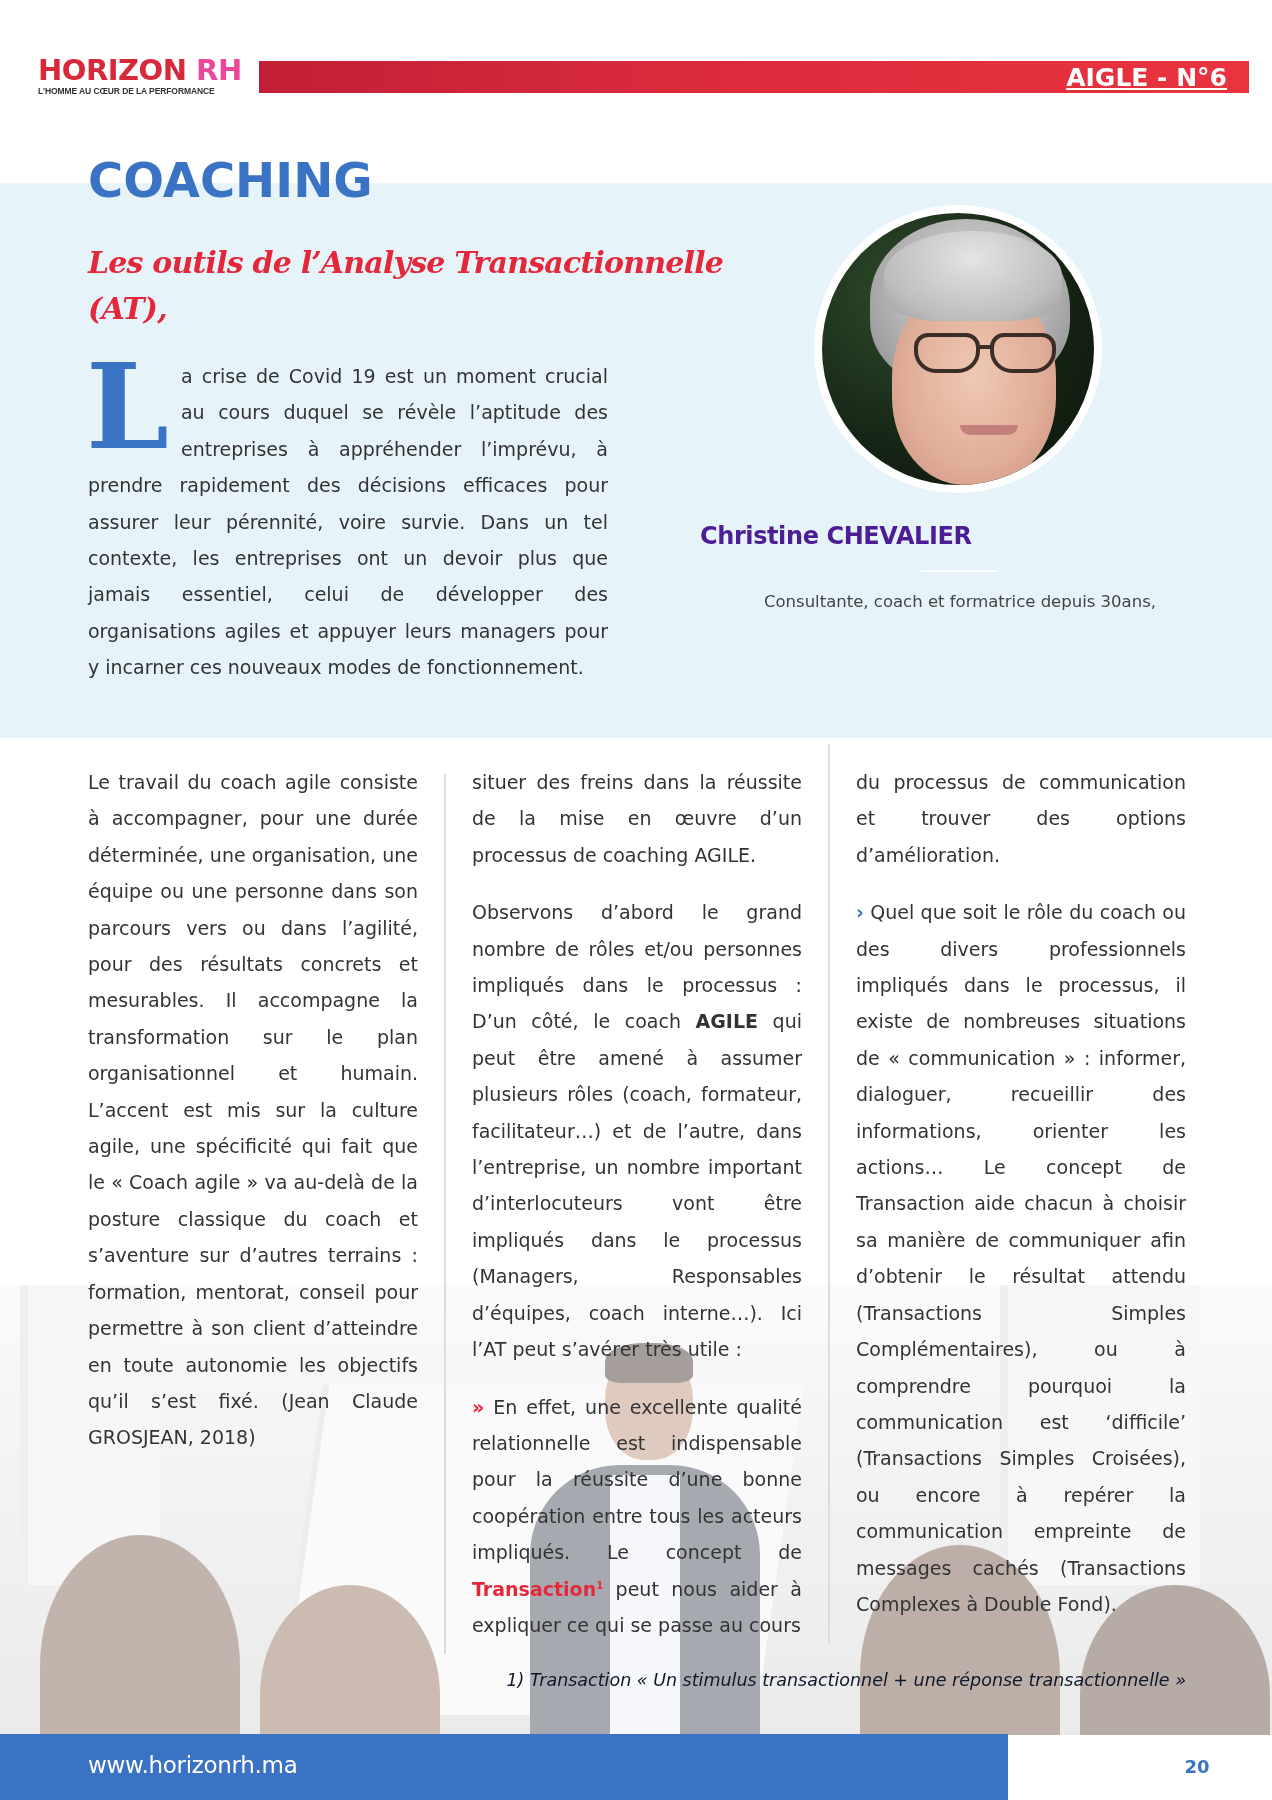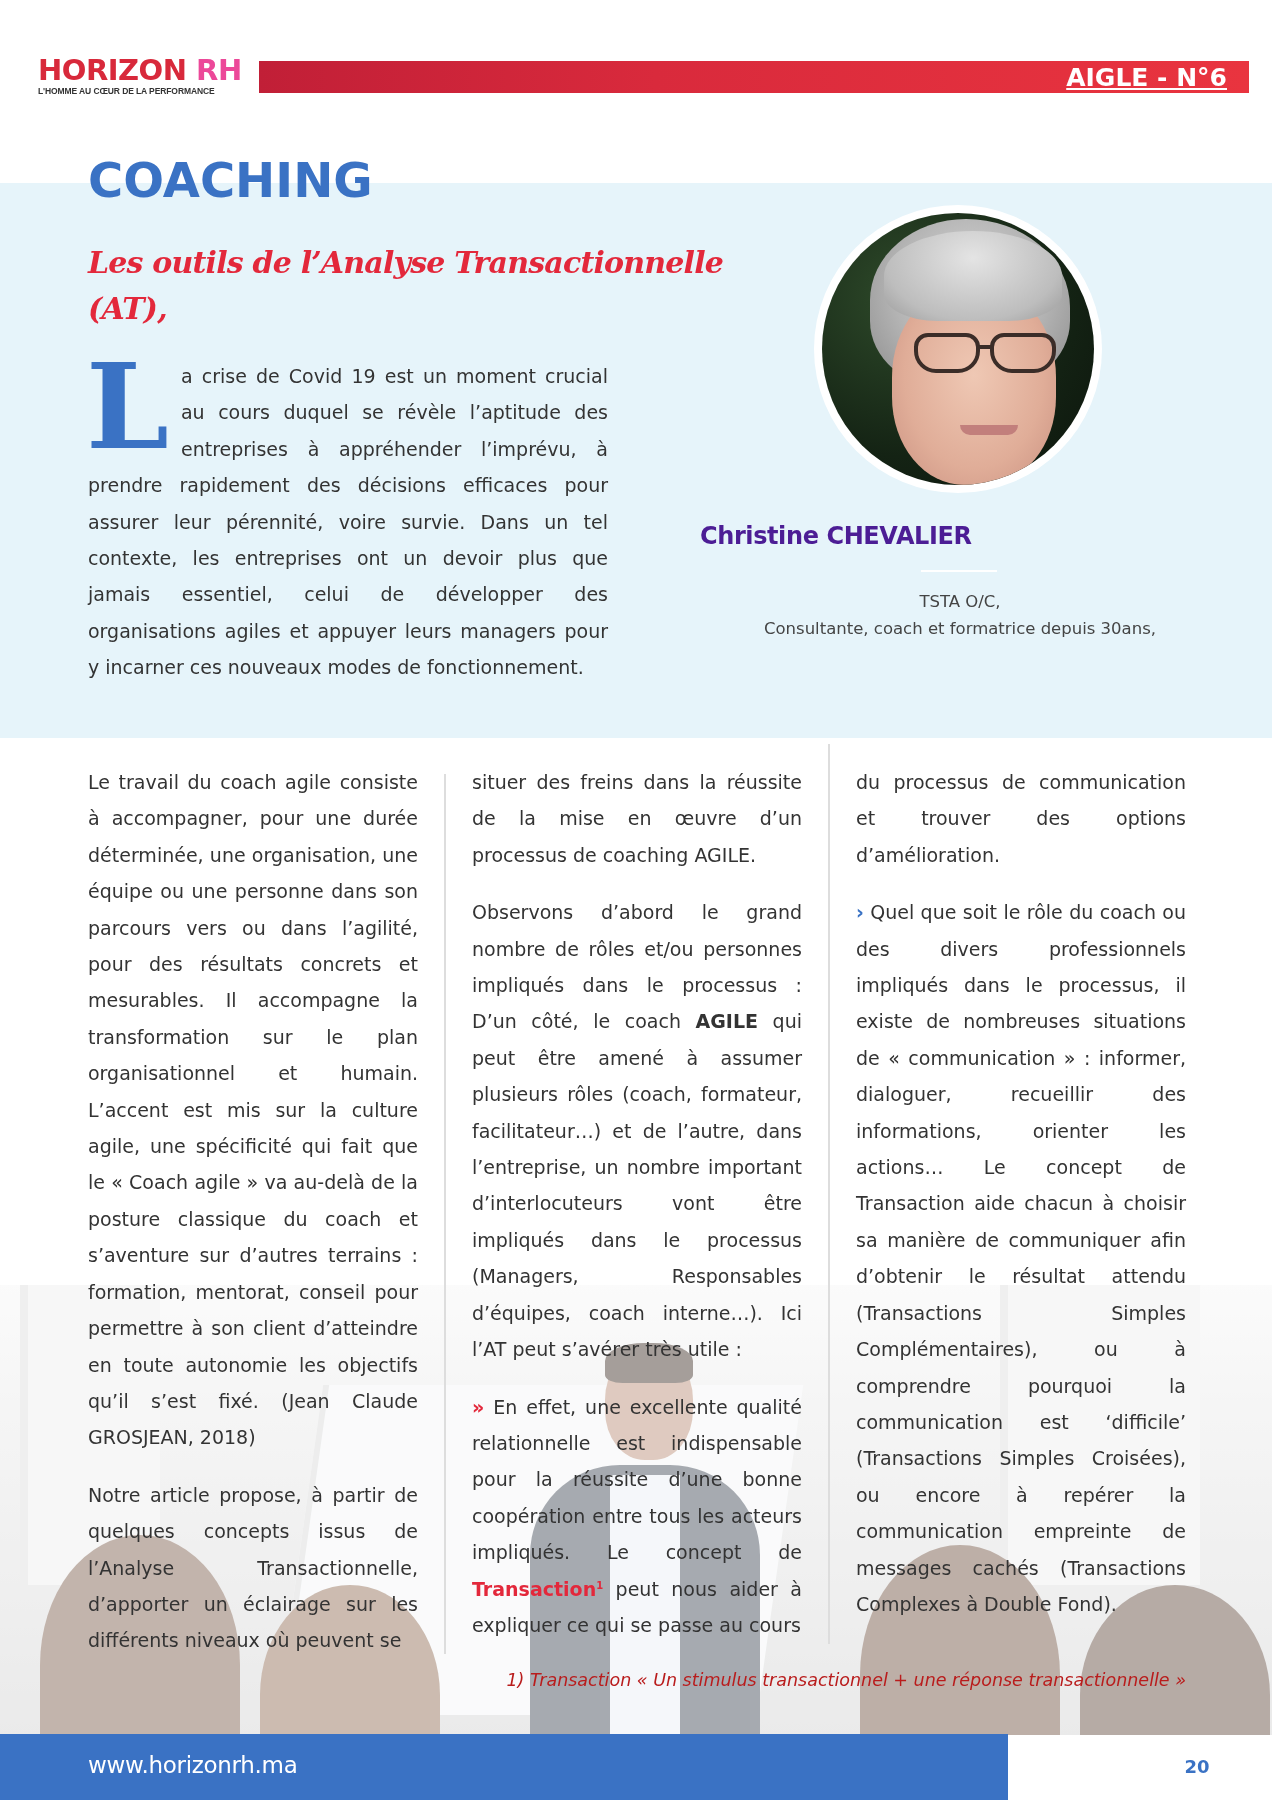--- a/index.html
+++ b/index.html
@@ -61,21 +61,21 @@
     .col-2 { left: 472px; }
     .col-3 { left: 856px; }
     .col-divider { position: absolute; width: 2px; background: #dddddd; }
     .div-1 { left: 444px; top: 774px; height: 880px; }
     .div-2 { left: 828px; top: 744px; height: 900px; }
     .bold { font-weight: bold; color: #333; }
     .red-term { font-weight: bold; color: #e3283b; }
     .sup { font-size: 10px; vertical-align: super; line-height: 0; color: #e3283b; font-weight: bold; }
     .arrow-red { color: #e3283b; font-weight: bold; }
     .arrow-blue { color: #3a72c4; font-weight: bold; }
-    .footnote { position: absolute; left: 480px; top: 1670px; width: 706px; text-align: right; font-style: italic; font-size: 17.5px; color: #b91c1c; }
+    .footnote { position: absolute; left: 480px; top: 1670px; width: 706px; text-align: right; font-style: italic; font-size: 17.5px; color: #0f172a; }
 
     
     .footer { position: absolute; left: 0; top: 1734px; width: 1008px; height: 66px; background: #3a72c4; }
     .footer-url { position: absolute; left: 88px; top: 18px; color: #ffffff; font-size: 23px; letter-spacing: -0.3px; }
     .page-badge { position: absolute; left: 1177px; top: 13px; width: 40px; height: 40px; border-radius: 50%; background: #ffffff; color: #3a72c4; font-weight: bold; font-size: 18px; text-align: center; line-height: 40px; }
   </style>
 </head>
 <body>
 
 <div class="logo">
@@ -103,21 +103,20 @@
   <div class="fringe"></div>
   <div class="lens l"></div>
   <div class="bridge"></div>
   <div class="lens r"></div>
   <div class="mouth"></div>
 </div>
 
 <div class="author-name">Christine CHEVALIER</div>
 <div class="author-sep"></div>
 <div class="author-role">
-  <div>TSTA O/C,</div>
   <div>Consultante, coach et formatrice depuis 30ans,</div>
 </div>
 
 <div class="bg-photo">
   <div class="window" style="left:20px;width:140px;"></div>
   <div class="window" style="left:1000px;width:200px;"></div>
   <div class="board"></div>
   <div class="presenter-body"></div>
   <div class="presenter-shirt"></div>
   <div class="presenter-head"></div>
@@ -126,21 +125,20 @@
   <div class="aud" style="left:260px;top:300px;width:180px;height:220px;background:#8f6a52;"></div>
   <div class="aud" style="left:860px;top:260px;width:200px;height:260px;background:#6e4f3e;"></div>
   <div class="aud" style="left:1080px;top:300px;width:190px;height:220px;background:#5e463a;"></div>
 </div>
 
 <div class="col-divider div-1"></div>
 <div class="col-divider div-2"></div>
 
 <div class="col col-1">
   <p>Le travail du coach agile consiste à accompagner, pour une durée déterminée, une organisation, une équipe ou une personne dans son parcours vers ou dans l’agilité, pour des résultats concrets et mesurables. Il accompagne la transformation sur le plan organisationnel et humain. L’accent est mis sur la culture agile, une spécificité qui fait que le « Coach agile » va au-delà de la posture classique du coach et s’aventure sur d’autres terrains : formation, mentorat, conseil pour permettre à son client d’atteindre en toute autonomie les objectifs qu’il s’est fixé. (Jean Claude GROSJEAN, 2018)</p>
-  <p>Notre article propose, à partir de quelques concepts issus de l’Analyse Transactionnelle, d’apporter un éclairage sur les différents niveaux où peuvent se</p>
 </div>
 
 <div class="col col-2">
   <p>situer des freins dans la réussite de la mise en œuvre d’un processus de coaching AGILE.</p>
   <p><span>Observons d’abord le grand nombre de rôles et/ou personnes impliqués dans le processus : D’un côté, le coach </span><span class="bold">AGILE</span><span> qui peut être amené à assumer plusieurs rôles (coach, formateur, facilitateur…) et de l’autre, dans l’entreprise, un nombre important d’interlocuteurs vont être impliqués dans le processus (Managers, Responsables d’équipes, coach interne…). Ici l’AT peut s’avérer très utile :</span></p>
   <p><span class="arrow-red">»</span><span> En effet, une excellente qualité relationnelle est indispensable pour la réussite d’une bonne coopération entre tous les acteurs impliqués. Le concept de </span><span class="red-term">Transaction</span><sup class="sup">1</sup><span>  peut nous aider à expliquer ce qui se passe au cours</span></p>
 </div>
 
 <div class="col col-3">
   <p>du processus de communication et trouver des options d’amélioration.</p>

